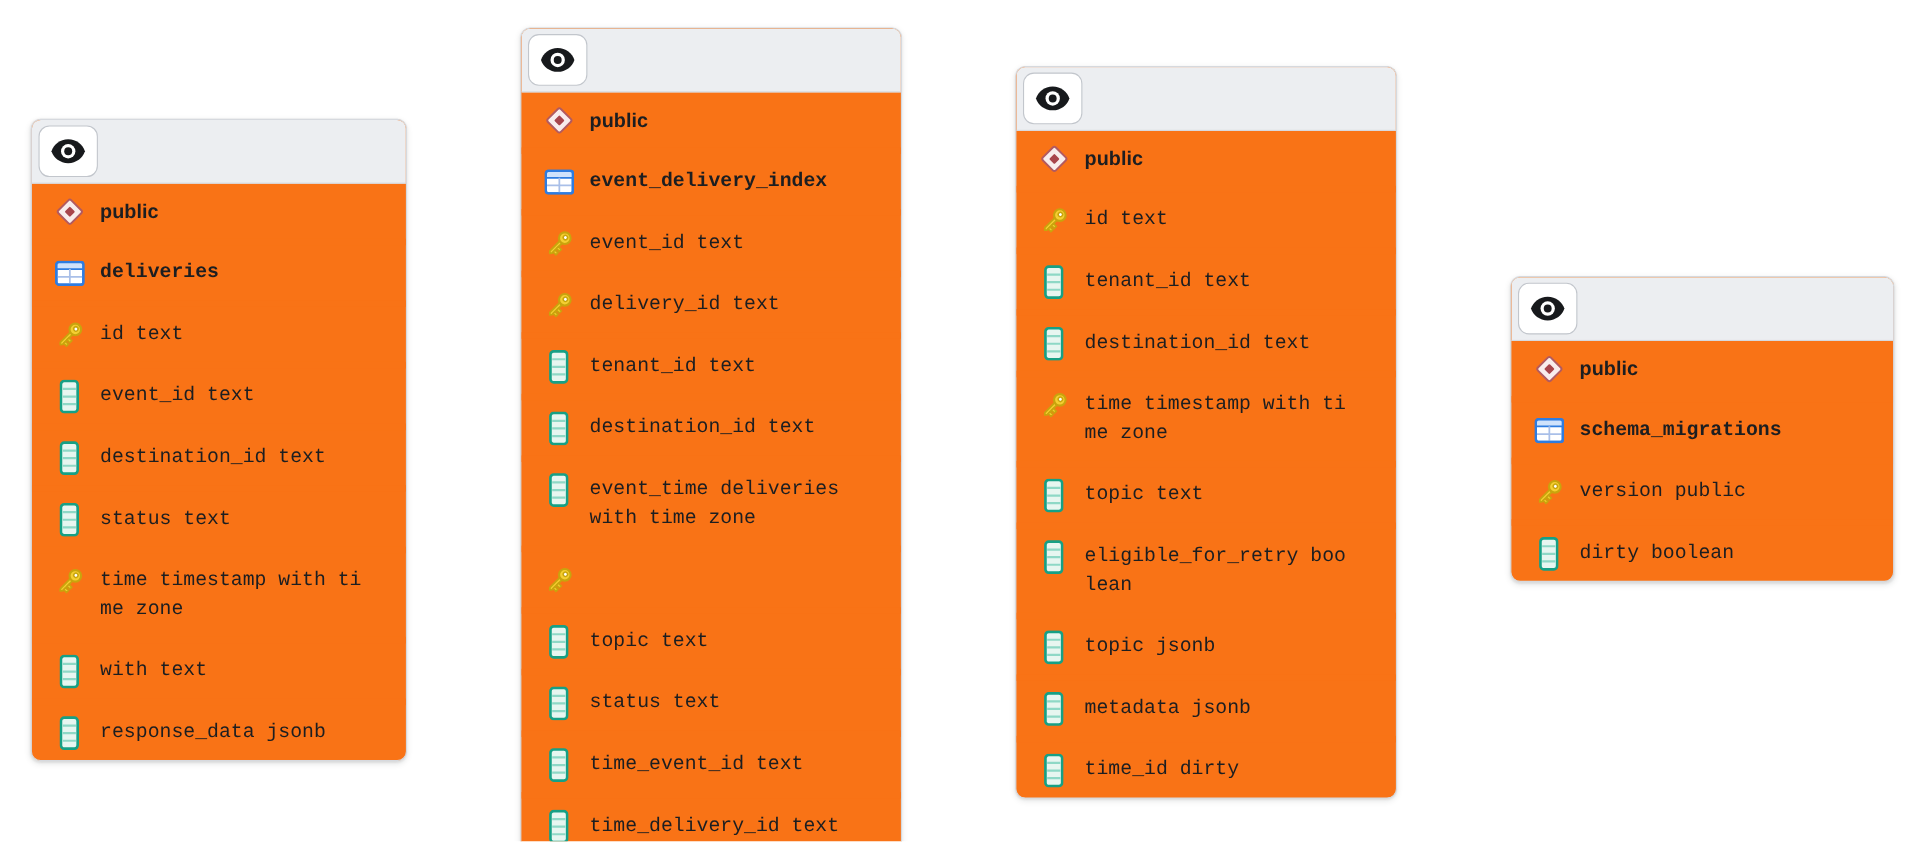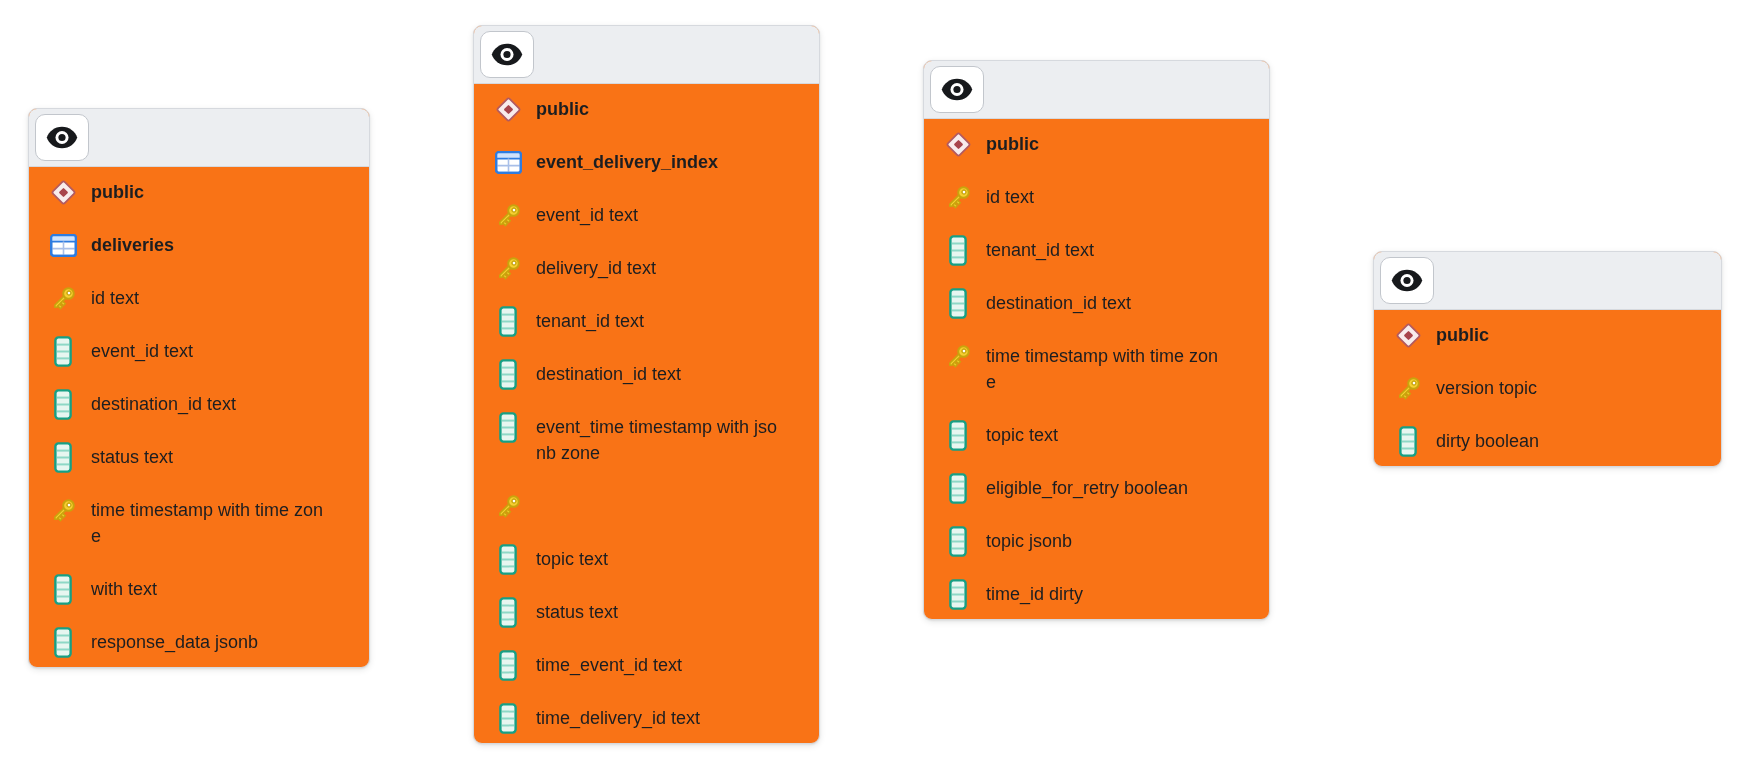--- a/index.html
+++ b/index.html
@@ -42,21 +42,22 @@
     padding: 0;
     box-sizing: border-box;
   }
   .card-body .row {
     display: flex;
     align-items: flex-start;
     gap: 13px;
     padding: 12px 14px 12px 19px;
   }
   .card-body .row + .row {
-    border-top: 3px solid #f97316;
+    border-top: 6px solid #f97316;
+    font-family: Liberation Mono, monospace;
   }
   .icon-box {
     width: 30px;
     height: 26px;
     flex: none;
     display: flex;
     align-items: center;
     justify-content: center;
   }
   .label {
@@ -291,21 +292,21 @@
         <div class="row">
 
     <span class="icon-box">
       <svg width="18" height="31" viewBox="0 0 18 31">
         <rect x="1.4" y="1.4" width="15.2" height="28.2" rx="3" fill="#e7f6f0" stroke="#16a085" stroke-width="2.4"></rect>
         <line x1="3" y1="8.6" x2="15" y2="8.6" stroke="#8ed8c6" stroke-width="2"></line>
         <line x1="3" y1="15.5" x2="15" y2="15.5" stroke="#8ed8c6" stroke-width="2"></line>
         <line x1="3" y1="22.4" x2="15" y2="22.4" stroke="#8ed8c6" stroke-width="2"></line>
       </svg>
     </span>
-    <span class="label">event_time timestamp with jsonb zone</span>
+    <span class="label">event_time deliveries with time zone</span>
   </div>
         <div class="row">
     <span class="icon-box">
       <svg width="29" height="29" viewBox="0 0 28 28">
         <g transform="rotate(45 14 14)">
           <path d="M12.6 11.5 h2.8 v12.8 l-1.4 1.6 l-1.4 -1.6 Z" fill="#f5ce31" stroke="#c9a40d" stroke-width="1.6" stroke-linejoin="round"></path>
           <path d="M15.3 16.4 h3.5 v2.4 h-3.5 Z" fill="#f5ce31" stroke="#c9a40d" stroke-width="1.4"></path>
           <path d="M15.3 20.6 h3.5 v2.4 h-3.5 Z" fill="#f5ce31" stroke="#c9a40d" stroke-width="1.4"></path>
           <circle cx="14" cy="7.2" r="5.1" fill="#f5ce31" stroke="#c9a40d" stroke-width="1.9"></circle>
           <circle cx="14" cy="6.5" r="1.9" fill="#ffffff" stroke="#c9a40d" stroke-width="1.3"></circle>
@@ -479,20 +480,32 @@
         <div class="row">
 
     <span class="icon-box">
       <svg width="18" height="31" viewBox="0 0 18 31">
         <rect x="1.4" y="1.4" width="15.2" height="28.2" rx="3" fill="#e7f6f0" stroke="#16a085" stroke-width="2.4"></rect>
         <line x1="3" y1="8.6" x2="15" y2="8.6" stroke="#8ed8c6" stroke-width="2"></line>
         <line x1="3" y1="15.5" x2="15" y2="15.5" stroke="#8ed8c6" stroke-width="2"></line>
         <line x1="3" y1="22.4" x2="15" y2="22.4" stroke="#8ed8c6" stroke-width="2"></line>
       </svg>
     </span>
+    <span class="label">metadata jsonb</span>
+  </div>
+        <div class="row">
+
+    <span class="icon-box">
+      <svg width="18" height="31" viewBox="0 0 18 31">
+        <rect x="1.4" y="1.4" width="15.2" height="28.2" rx="3" fill="#e7f6f0" stroke="#16a085" stroke-width="2.4"></rect>
+        <line x1="3" y1="8.6" x2="15" y2="8.6" stroke="#8ed8c6" stroke-width="2"></line>
+        <line x1="3" y1="15.5" x2="15" y2="15.5" stroke="#8ed8c6" stroke-width="2"></line>
+        <line x1="3" y1="22.4" x2="15" y2="22.4" stroke="#8ed8c6" stroke-width="2"></line>
+      </svg>
+    </span>
     <span class="label">time_id dirty</span>
   </div>
       </div>
   </div>
     <div class="card" style="left: 1373px; top: 251px; width: 347px;">
     <div class="card-header">
       <button class="eye-btn">
         <span class="icon-box" style="width:34px;height:28px;">
           <svg width="32" height="25" viewBox="0 0 24 18">
             <path d="M12 0.9 C6.4 0.9 2.1 4.5 0.6 9 C2.1 13.5 6.4 17.1 12 17.1 C17.6 17.1 21.9 13.5 23.4 9 C21.9 4.5 17.6 0.9 12 0.9 Z" fill="#17191c"></path>
@@ -505,34 +518,47 @@
     <div class="card-body">
       <div class="row">
         <span class="icon-box">
           <svg width="27" height="27" viewBox="0 0 28 28">
             <rect x="5.4" y="5.4" width="17.2" height="17.2" rx="2" transform="rotate(45 14 14)" fill="#f8ecec" stroke="#b25a60" stroke-width="1.8"></rect>
             <rect x="10.5" y="10.5" width="7" height="7" rx="1" transform="rotate(45 14 14)" fill="#a8454c"></rect>
           </svg>
         </span>
         <span class="label bold">public</span>
       </div>
+      <div class="row">
+        <span class="icon-box">
+          <svg width="27" height="23" viewBox="0 0 27 23">
+            <rect x="1.2" y="1.2" width="24.6" height="20.6" rx="2.5" fill="#ffffff" stroke="#2e7ce0" stroke-width="2.2"></rect>
+            <path d="M2 2 h23 v5.6 h-23 Z" fill="#cfe2fb"></path>
+            <line x1="1.2" y1="7.6" x2="25.8" y2="7.6" stroke="#2e7ce0" stroke-width="1.6"></line>
+            <line x1="13.5" y1="7.6" x2="13.5" y2="21.4" stroke="#a9bfe8" stroke-width="1.6"></line>
+            <line x1="1.6" y1="14.6" x2="25.4" y2="14.6" stroke="#a9bfe8" stroke-width="1.6"></line>
+            <rect x="1.2" y="1.2" width="24.6" height="20.6" rx="2.5" fill="none" stroke="#2e7ce0" stroke-width="2.2"></rect>
+          </svg>
+        </span>
+        <span class="label bold">schema_migrations</span>
+      </div>
     <div class="row">
     <span class="icon-box">
       <svg width="29" height="29" viewBox="0 0 28 28">
         <g transform="rotate(45 14 14)">
           <path d="M12.6 11.5 h2.8 v12.8 l-1.4 1.6 l-1.4 -1.6 Z" fill="#f5ce31" stroke="#c9a40d" stroke-width="1.6" stroke-linejoin="round"></path>
           <path d="M15.3 16.4 h3.5 v2.4 h-3.5 Z" fill="#f5ce31" stroke="#c9a40d" stroke-width="1.4"></path>
           <path d="M15.3 20.6 h3.5 v2.4 h-3.5 Z" fill="#f5ce31" stroke="#c9a40d" stroke-width="1.4"></path>
           <circle cx="14" cy="7.2" r="5.1" fill="#f5ce31" stroke="#c9a40d" stroke-width="1.9"></circle>
           <circle cx="14" cy="6.5" r="1.9" fill="#ffffff" stroke="#c9a40d" stroke-width="1.3"></circle>
         </g>
       </svg>
     </span>
 
-    <span class="label">version topic</span>
+    <span class="label">version public</span>
   </div>
         <div class="row">
 
     <span class="icon-box">
       <svg width="18" height="31" viewBox="0 0 18 31">
         <rect x="1.4" y="1.4" width="15.2" height="28.2" rx="3" fill="#e7f6f0" stroke="#16a085" stroke-width="2.4"></rect>
         <line x1="3" y1="8.6" x2="15" y2="8.6" stroke="#8ed8c6" stroke-width="2"></line>
         <line x1="3" y1="15.5" x2="15" y2="15.5" stroke="#8ed8c6" stroke-width="2"></line>
         <line x1="3" y1="22.4" x2="15" y2="22.4" stroke="#8ed8c6" stroke-width="2"></line>
       </svg>

